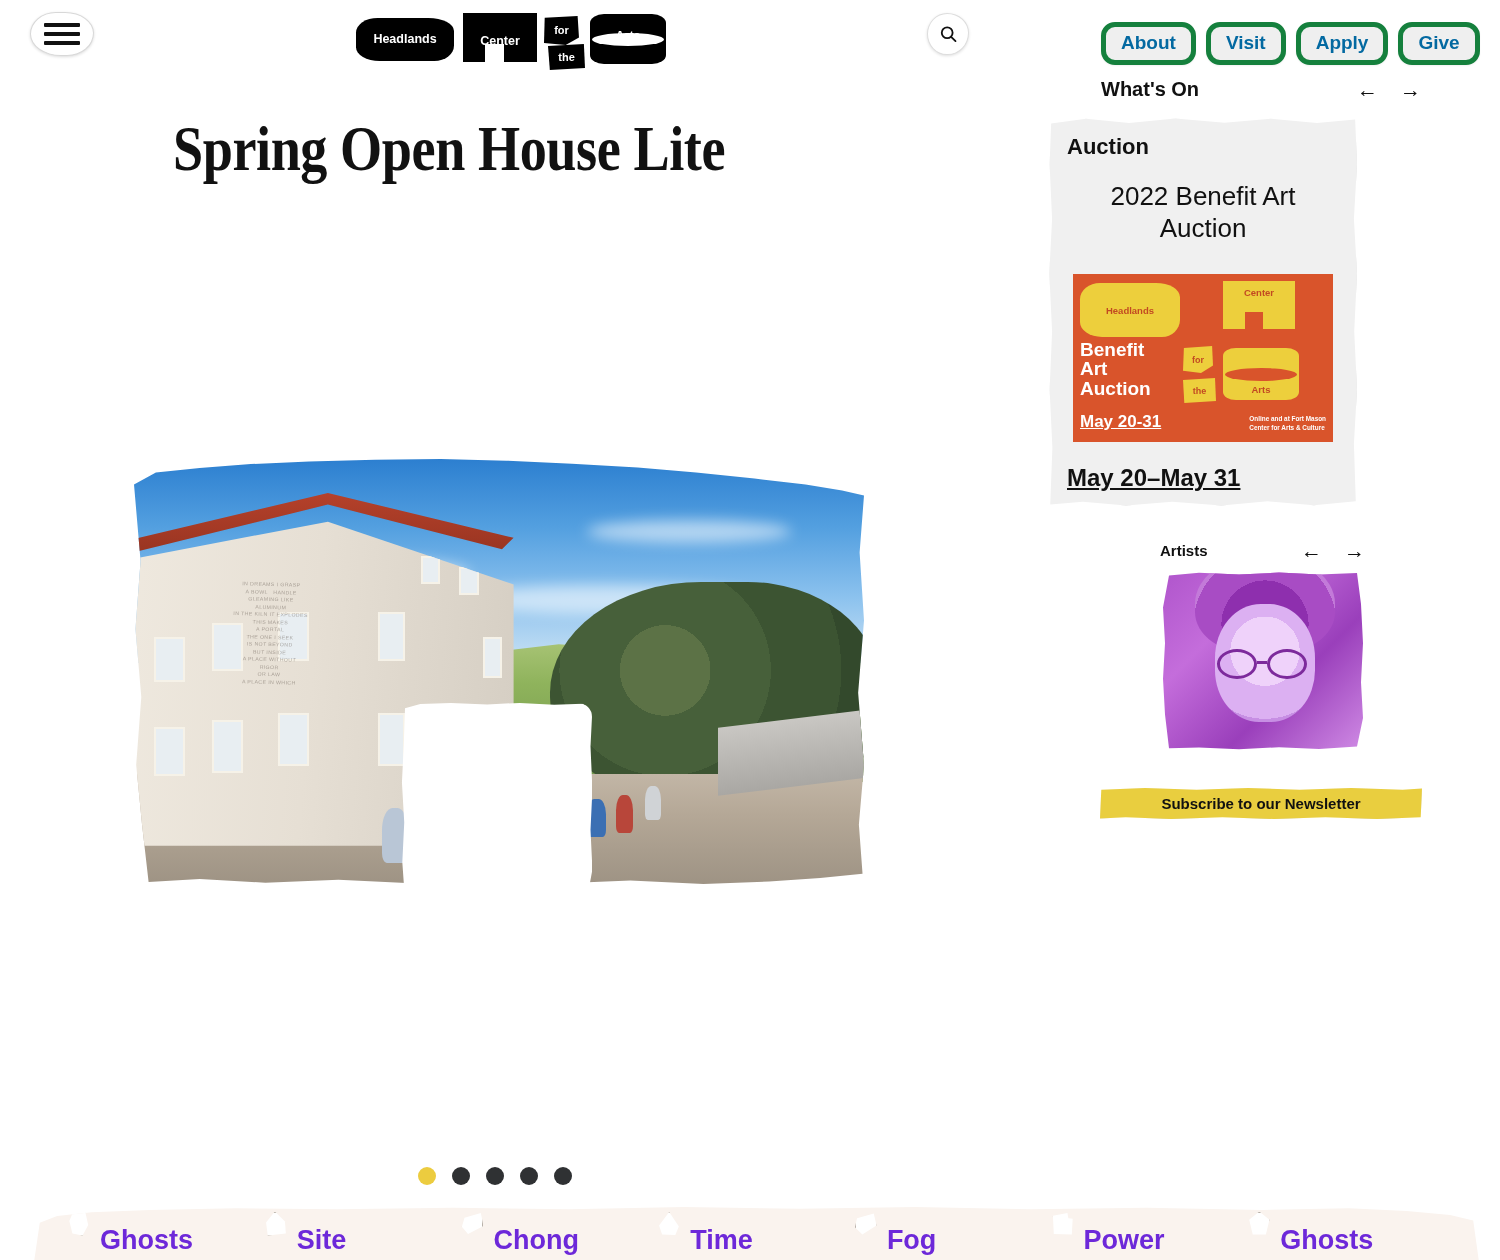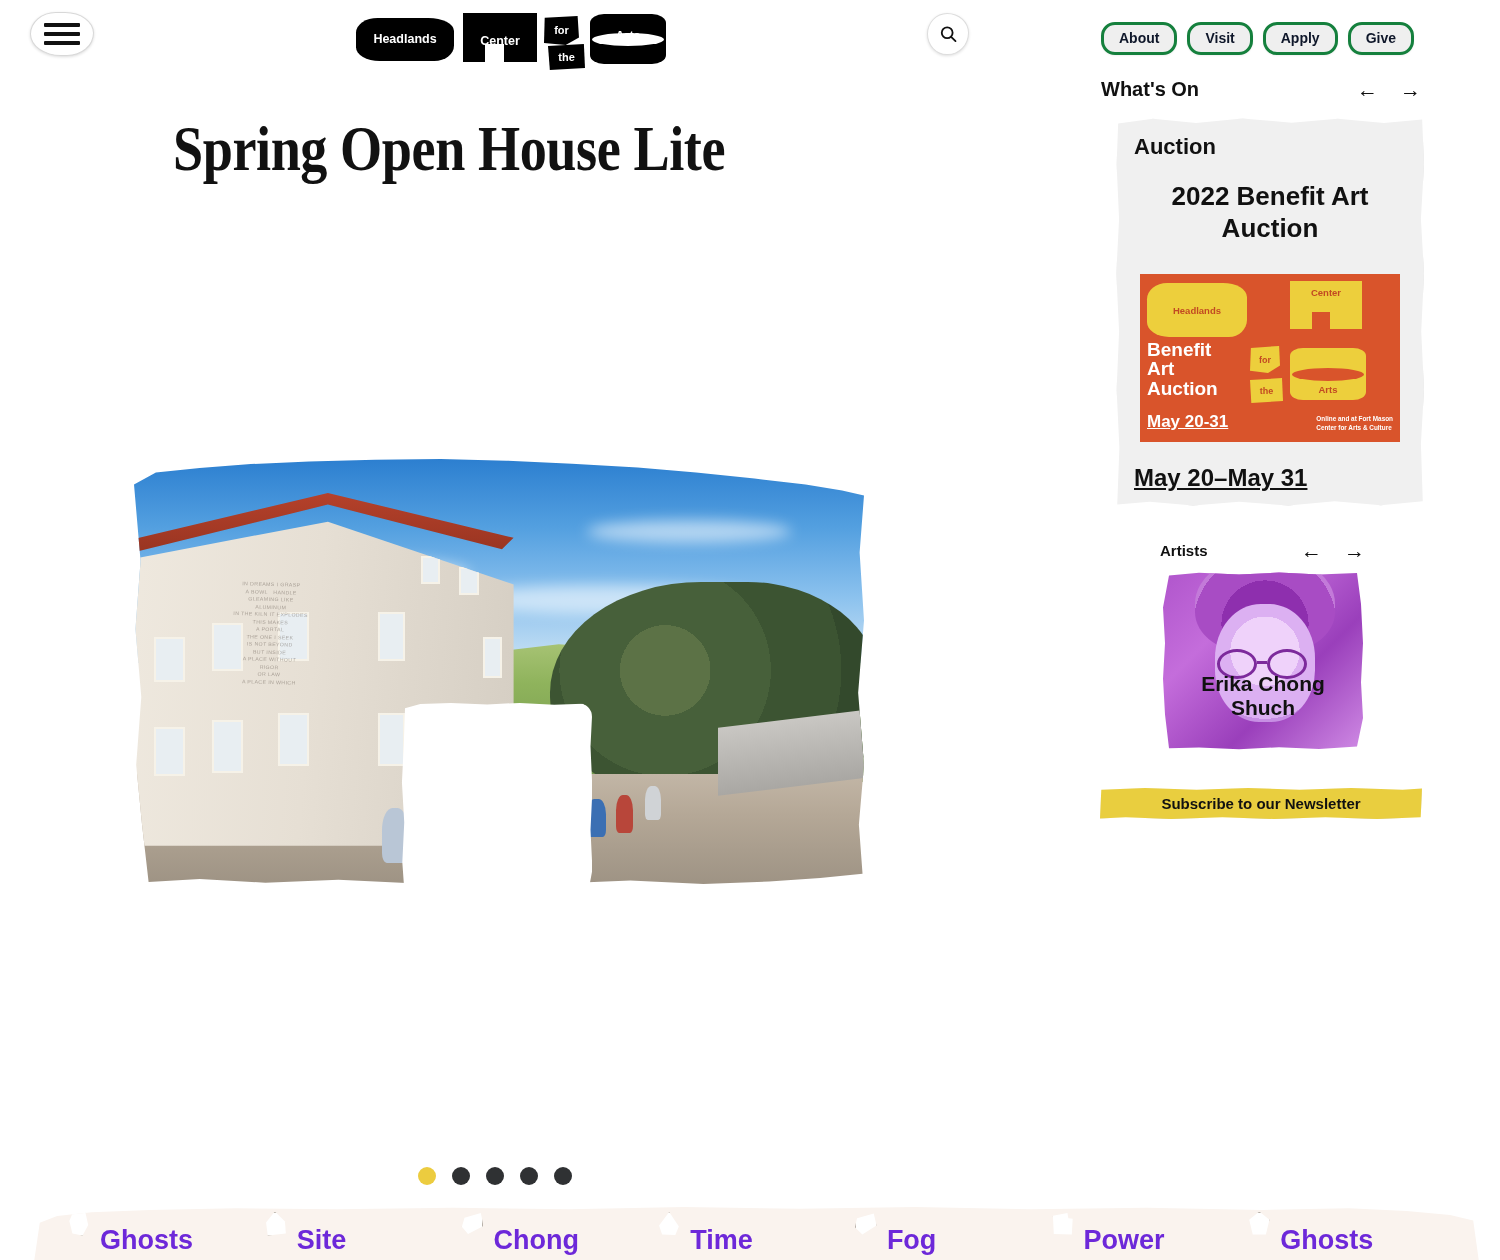--- a/index.html
+++ b/index.html
@@ -63,22 +63,22 @@
   .search-btn {
     position: absolute; left: 927px; top: 13px; width: 42px; height: 42px;
     background: #fff; border: 1px solid #dddddd;
     border-radius: 48% 52% 50% 47% / 50% 47% 53% 50%;
     box-shadow: 0 1px 3px rgba(0,0,0,.13);
     display:flex; align-items:center; justify-content:center; cursor:pointer;
   }
 
   .topnav { position: absolute; left: 1101px; top: 22px; display: flex; gap: 10px; }
   .pill {
-    background: #efefef; border: 3px solid #15803d; border-radius: 14px;
-    padding: 5px 15px 6px; font-size: 14px; font-weight: 700; color: #0f172a;
+    background: #efefef; border: 5px solid #15803d; border-radius: 14px;
+    padding: 5px 15px 6px; font-size: 19px; font-weight: 700; color: #0369a1;
     cursor: pointer; box-shadow: 0 1px 2px rgba(0,0,0,.06); white-space: nowrap;
   }
 
   
   .page-title {
     position: absolute; left: 173px; top: 113px;
     font-family: "Liberation Serif", serif;
     font-size: 63px; letter-spacing: -0.5px; color: #111;
     transform: scaleX(0.86); transform-origin: left top; white-space: nowrap;
   }
@@ -157,34 +157,34 @@
   
   .rail-head {
     position:absolute; left:1101px; top:78px; width:320px;
     display:flex; align-items:center; justify-content:space-between;
   }
   .rail-head .lbl { font-size: 20px; font-weight: 700; color:#111; }
   .arrows { display:flex; gap:22px; font-size: 21px; color:#111; }
   .arrows span { cursor:pointer; line-height:1; }
 
   .whatson-card {
-    position:absolute; left:1116px; top:118px; width:308px; height:388px;
+    position:absolute; left:1049px; top:118px; width:308px; height:388px;
     background:#f0f0f0;
     box-shadow: 2px 3px 7px rgba(0,0,0,.17);
     clip-path: polygon(
       0.7% 1.4%, 12% 0.2%, 26% 1.3%, 41% 0.1%, 57% 1.2%, 72% 0.2%, 87% 1.3%, 99.4% 0.4%,
       100% 12%, 99% 26%, 100% 40%, 99.1% 55%, 100% 70%, 99% 84%, 99.6% 98.8%,
       86% 99.8%, 71% 98.8%, 56% 99.9%, 40% 98.9%, 25% 99.9%, 11% 98.9%, 0.4% 99.6%,
       1.1% 85%, 0.2% 70%, 1% 55%, 0.1% 40%, 1% 26%, 0.2% 12%);
     cursor:pointer;
   }
   .wo-kicker { position:absolute; left:18px; top:16px; font-size:22px; font-weight:700; color:#111; }
   .wo-title {
     position:absolute; left:18px; top:62px; width:272px; text-align:center;
-    font-size:26px; font-weight:700; line-height:1.24; color:#111;
+    font-size:26px; font-weight:400; line-height:1.24; color:#111;
   }
   .wo-date { position:absolute; left:18px; bottom:14px; font-size:24px; font-weight:700; color:#111;text-decoration:underline; }
 
   
   .poster {
     position:absolute; left:24px; top:156px; width:260px; height:168px;
     background:#d9542b; overflow:hidden;
   }
   .p-blob { position:absolute; background:#edcf3c; color:#c24a22;
     font-weight:700; display:flex; align-items:center; justify-content:center; }
@@ -420,24 +420,20 @@
   </div>
 
   <div class="artist-card">
     <div class="ac-face">
       <div class="ac-hair"></div>
       <div class="ac-skin"></div>
       <div class="ac-gl l"></div>
       <div class="ac-gl r"></div>
       <div class="ac-bridge"></div>
     </div>
-    <div class="ac-name">
-      <div>Erika Chong</div>
-      <div>Shuch</div>
-    </div>
   </div>
 
   <div class="newsletter">Subscribe to our Newsletter</div>
 
   <div class="bottombar">
     <div class="tabs">
       <div class="tab">
         <span class="tshape s1"></span>
         <span class="tl">Ghosts</span>
       </div>

